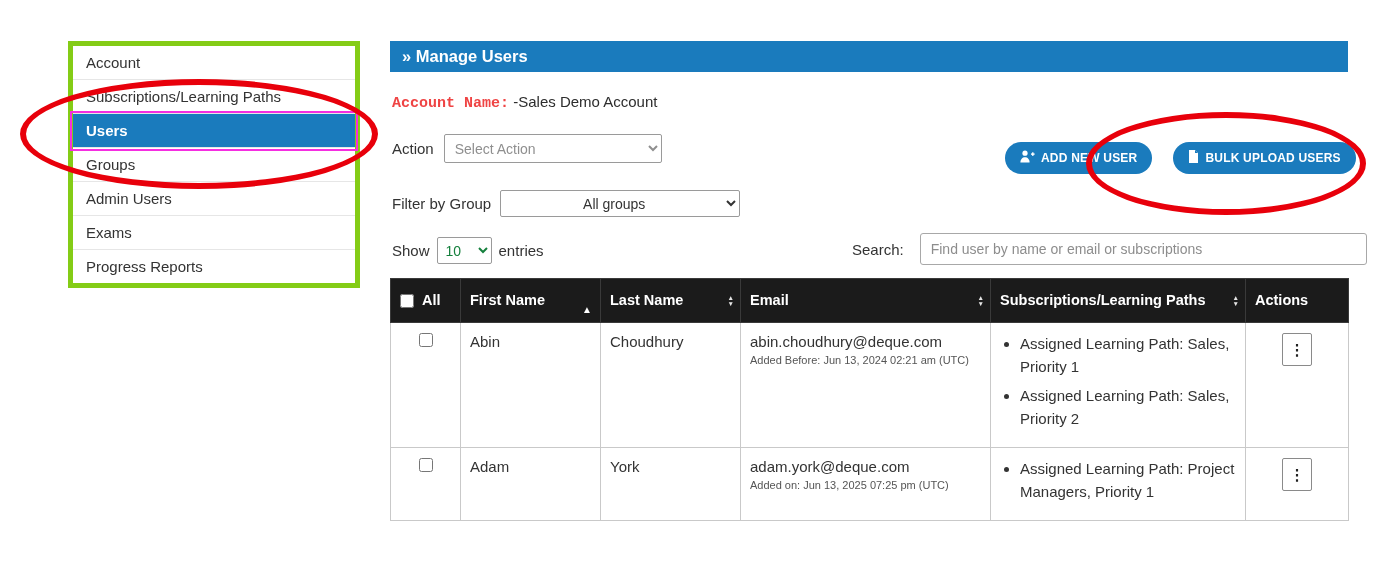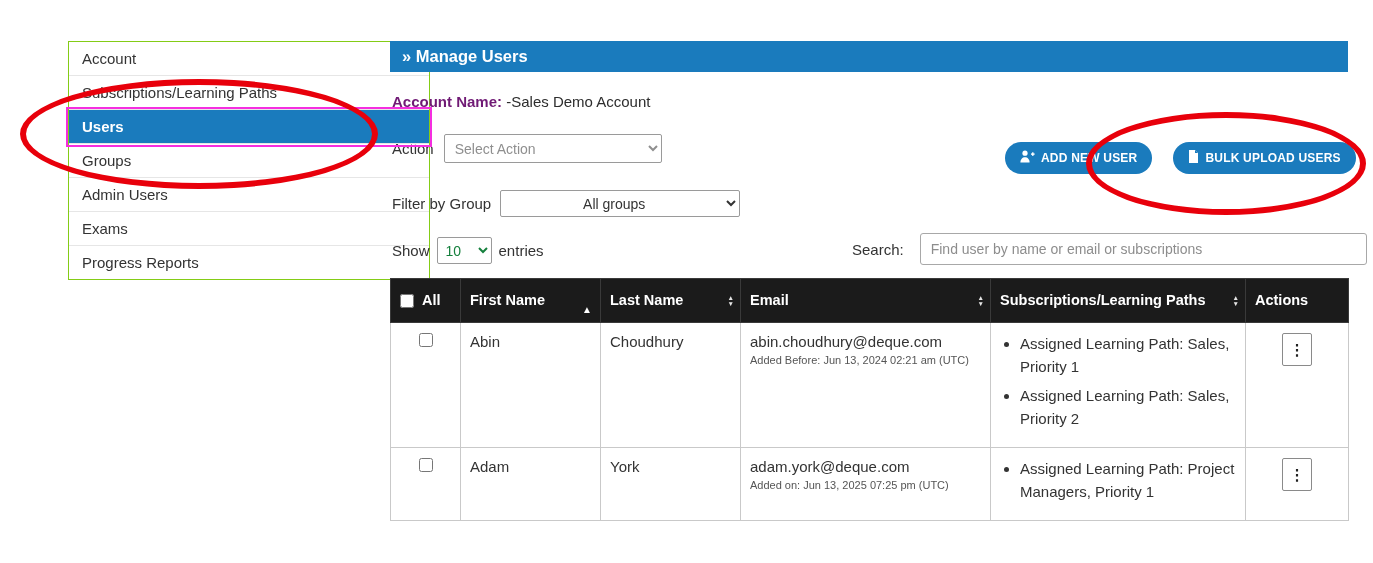--- a/index.html
+++ b/index.html
@@ -1,30 +1,30 @@
 <!DOCTYPE html>
 <html><head>
 <meta charset="utf-8">
 <style>
   * { box-sizing: border-box; margin: 0; padding: 0; }
   body { background: #ffffff; font-family: "Liberation Sans", sans-serif; }
   .page { position: relative; width: 1373px; height: 563px; background: #fff; overflow: hidden; color: #333; }
 
   
-  .sidebar { position: absolute; left: 68px; top: 41px; width: 362px; background: #fff; border: 1px solid #84cc16; }
+  .sidebar { position: absolute; left: 68px; top: 41px; width: 292px; background: #fff; border: 5px solid #84cc16; }
   .side-item { padding: 8px 13px; font-size: 15px; color: #333; border-bottom: 1px solid #e6e6e6; cursor: pointer; background: #fff; }
   .side-item:last-child { border-bottom: none; }
   .side-item.active { background: #1a7bbd; color: #fff; font-weight: bold; outline: 2px solid #f52ee0; outline-offset: 1px; position: relative; z-index: 2; }
 
   
   .title-bar { position: absolute; left: 390px; top: 41px; width: 958px; height: 31px; background: #1a7bbd; color: #fff; font-size: 16.5px; font-weight: bold; line-height: 31px; padding-left: 12px; }
 
   
   .account-line { position: absolute; left: 392px; top: 93px; font-size: 15px; }
-  .account-line .lbl { font-weight: bold; color: #701a75; }
+  .account-line .lbl { font-weight: bold; color: #ef4444; font-family: Liberation Mono, monospace; }
   .account-line .val { color: #2d2d2d; }
 
   
   .action-row { position: absolute; left: 392px; top: 134px; display: flex; align-items: center; gap: 10px; }
   .action-row label { font-size: 15px; color: #333; }
   select { font-family: "Liberation Sans", sans-serif; background: #fff; border: 1px solid #9a9a9a; border-radius: 2px; }
   .action-select { width: 218px; height: 29px; font-size: 14px; color: #8f8f8f; padding: 3px 6px; }
 
   
   .btn-group { position: absolute; left: 1005px; top: 142px; display: flex; gap: 21px; }

